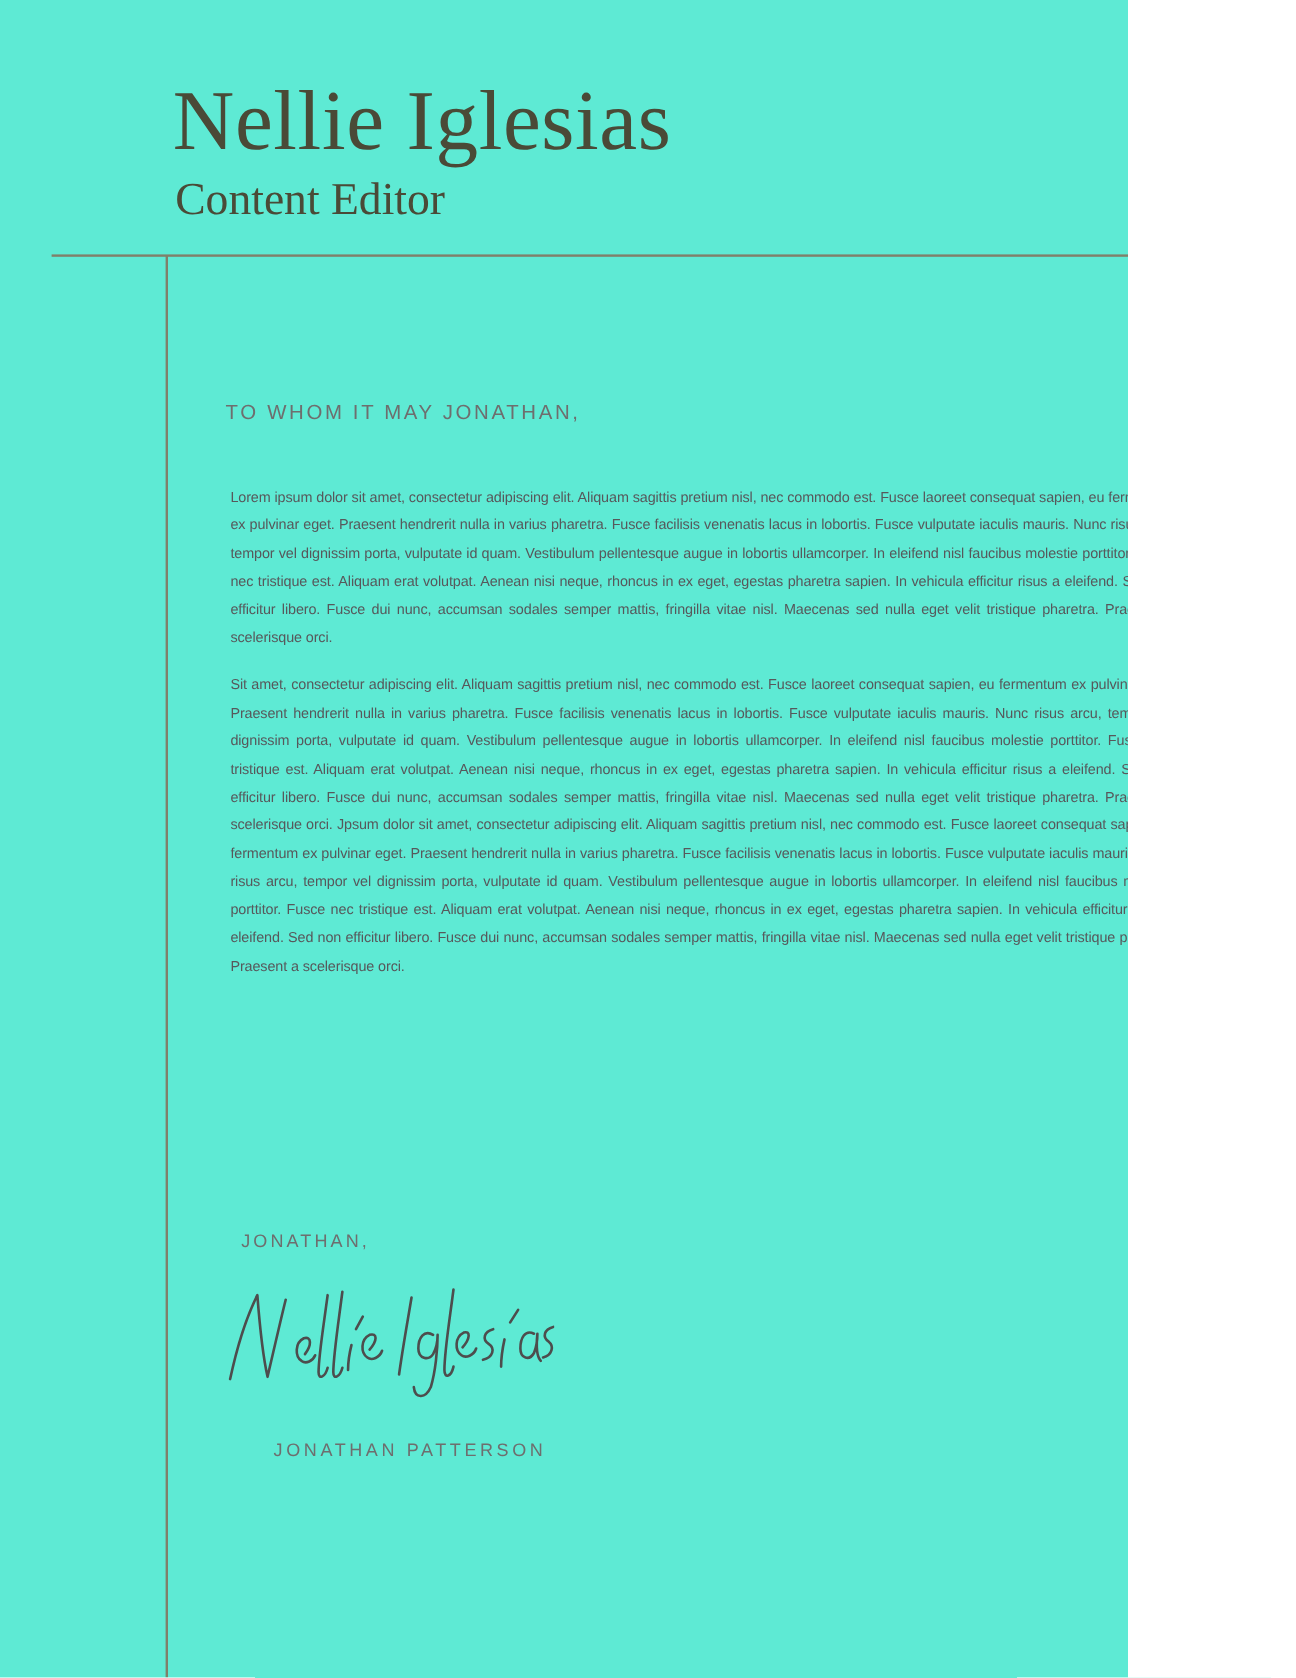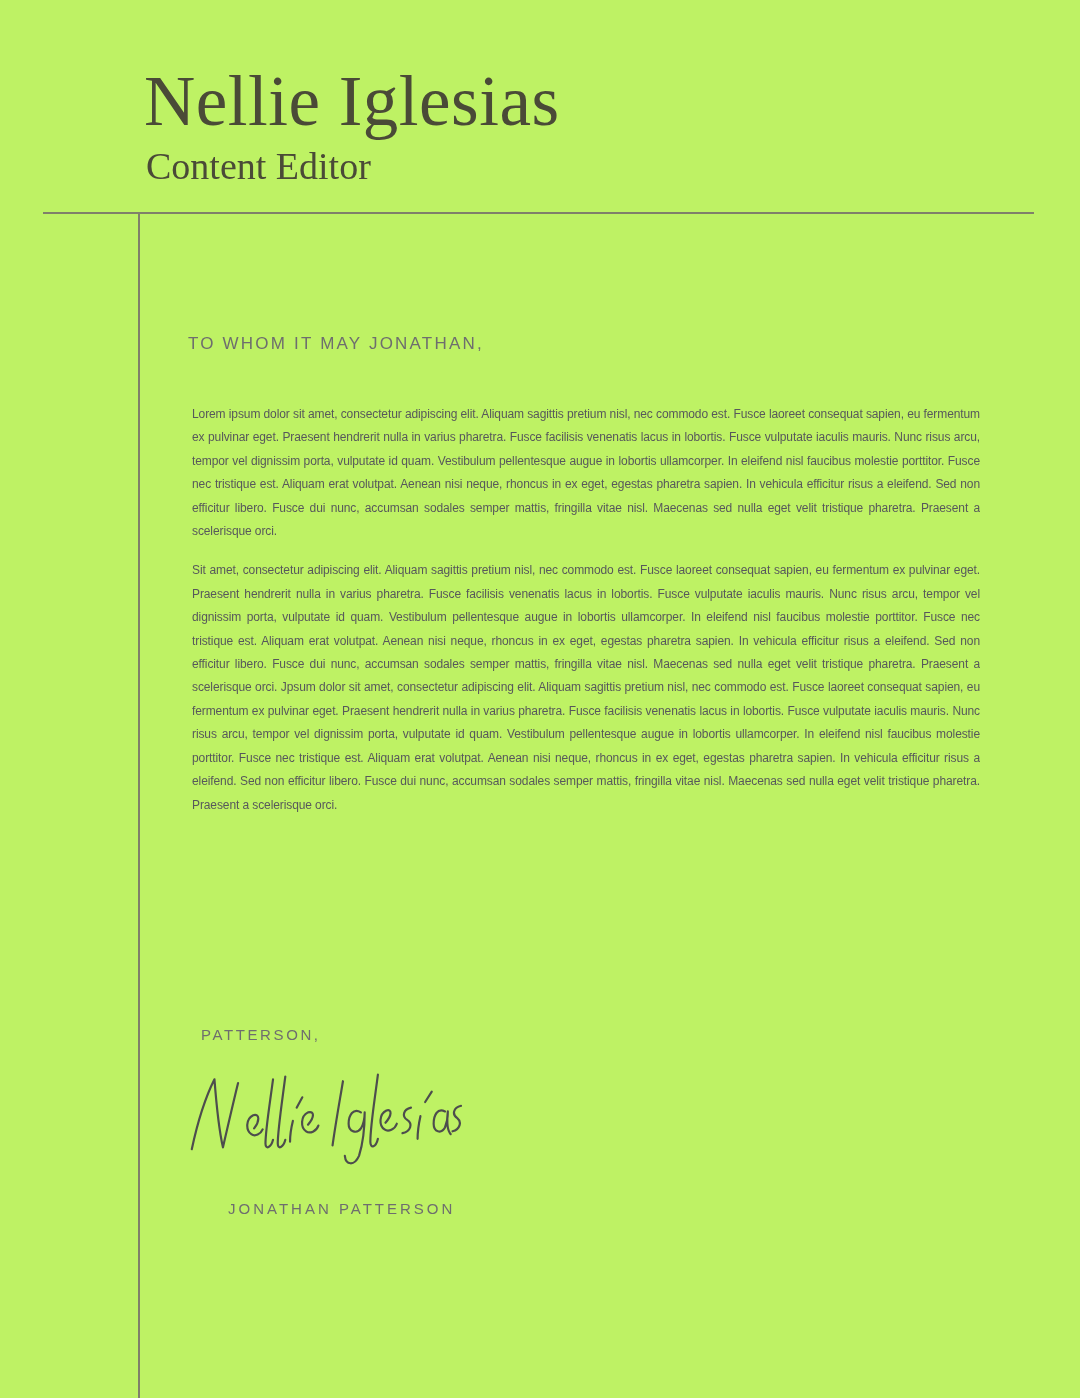--- a/index.html
+++ b/index.html
@@ -1,21 +1,21 @@
 <!DOCTYPE html>
 <html><head>
 <meta charset="utf-8">
 <style>
   * { margin: 0; padding: 0; box-sizing: border-box; }
   html, body { background: #ffffff; }
   .page {
     position: relative;
-    width: 1080px;
+    width: 940px;
     height: 1398px;
-    background: #bef264;
+    background: #5eead4;
     overflow: hidden;
     font-family: "Liberation Sans", sans-serif;
   }
 
   
   .header-name {
     position: absolute;
     left: 144px;
     top: 66px;
     font-family: "Liberation Serif", serif;
@@ -144,21 +144,21 @@
 
   <div class="letter">
 
     <div class="salutation">TO WHOM IT MAY JONATHAN,</div>
 
     <div class="body-text">
       <p>Lorem ipsum dolor sit amet, consectetur adipiscing elit. Aliquam sagittis pretium nisl, nec commodo est. Fusce laoreet consequat sapien, eu fermentum ex pulvinar eget. Praesent hendrerit nulla in varius pharetra. Fusce facilisis venenatis lacus in lobortis. Fusce vulputate iaculis mauris. Nunc risus arcu, tempor vel dignissim porta, vulputate id quam. Vestibulum pellentesque augue in lobortis ullamcorper. In eleifend nisl faucibus molestie porttitor. Fusce nec tristique est. Aliquam erat volutpat. Aenean nisi neque, rhoncus in ex eget, egestas pharetra sapien. In vehicula efficitur risus a eleifend. Sed non efficitur libero. Fusce dui nunc, accumsan sodales semper mattis, fringilla vitae nisl. Maecenas sed nulla eget velit tristique pharetra. Praesent a scelerisque orci.</p>
       <p>Sit amet, consectetur adipiscing elit. Aliquam sagittis pretium nisl, nec commodo est. Fusce laoreet consequat sapien, eu fermentum ex pulvinar eget. Praesent hendrerit nulla in varius pharetra. Fusce facilisis venenatis lacus in lobortis. Fusce vulputate iaculis mauris. Nunc risus arcu, tempor vel dignissim porta, vulputate id quam. Vestibulum pellentesque augue in lobortis ullamcorper. In eleifend nisl faucibus molestie porttitor. Fusce nec tristique est. Aliquam erat volutpat. Aenean nisi neque, rhoncus in ex eget, egestas pharetra sapien. In vehicula efficitur risus a eleifend. Sed non efficitur libero. Fusce dui nunc, accumsan sodales semper mattis, fringilla vitae nisl. Maecenas sed nulla eget velit tristique pharetra. Praesent a scelerisque orci. Jpsum dolor sit amet, consectetur adipiscing elit. Aliquam sagittis pretium nisl, nec commodo est. Fusce laoreet consequat sapien, eu fermentum ex pulvinar eget. Praesent hendrerit nulla in varius pharetra. Fusce facilisis venenatis lacus in lobortis. Fusce vulputate iaculis mauris. Nunc risus arcu, tempor vel dignissim porta, vulputate id quam. Vestibulum pellentesque augue in lobortis ullamcorper. In eleifend nisl faucibus molestie porttitor. Fusce nec tristique est. Aliquam erat volutpat. Aenean nisi neque, rhoncus in ex eget, egestas pharetra sapien. In vehicula efficitur risus a eleifend. Sed non efficitur libero. Fusce dui nunc, accumsan sodales semper mattis, fringilla vitae nisl. Maecenas sed nulla eget velit tristique pharetra. Praesent a scelerisque orci.</p>
     </div>
 
-    <div class="closing">PATTERSON,</div>
+    <div class="closing">JONATHAN,</div>
 
     <div class="signature" role="img" aria-label="Nellie Iglesias">
       <svg viewBox="0 0 290 108" preserveAspectRatio="xMinYMid meet">
 
         <path d="M4,86 C10,58 19,30 28,12 C30,38 32,62 37,84 C43,58 49,32 53,16"></path>
 
         <path d="M70,64 C76,56 76,48 69,50 C61,54 61,66 67,70 C71,73 77,70 79,65"></path>
 
         <path d="M90,12 C86,42 82,66 82,80 C82,87 88,84 90,76"></path>
 

